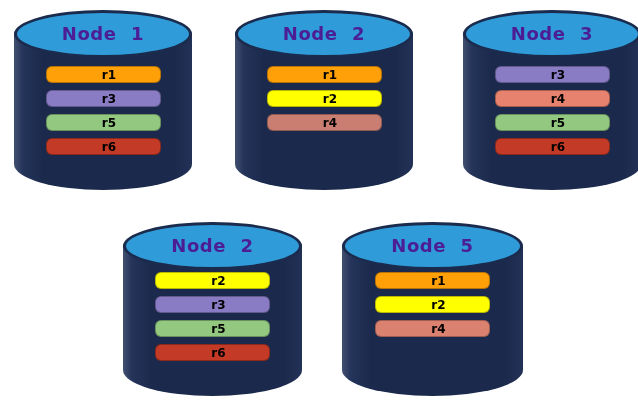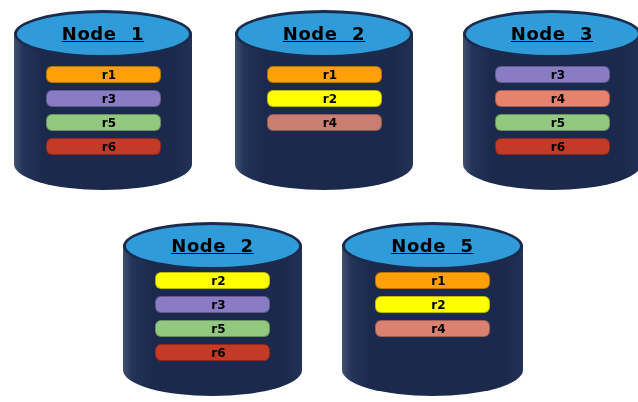--- a/index.html
+++ b/index.html
@@ -41,28 +41,27 @@
     background: #2f9cd9;
     border: 3px solid #1b2b4e;
     border-radius: 50%;
     box-sizing: border-box;
     z-index: 2;
     display: flex;
     align-items: center;
     justify-content: center;
   }
   .node-label {
-    color: #000000;
+    color: #4c1d95;
     font-size: 18px;
     font-weight: bold;
     letter-spacing: 0.5px;
     word-spacing: 8px;
     white-space: nowrap;
     margin-top: -2px;
-    text-decoration: underline;
   }
   .bars {
     position: absolute;
     left: 0; right: 0;
     display: flex;
     flex-direction: column;
     align-items: center;
     gap: 7px;
     z-index: 3;
   }

